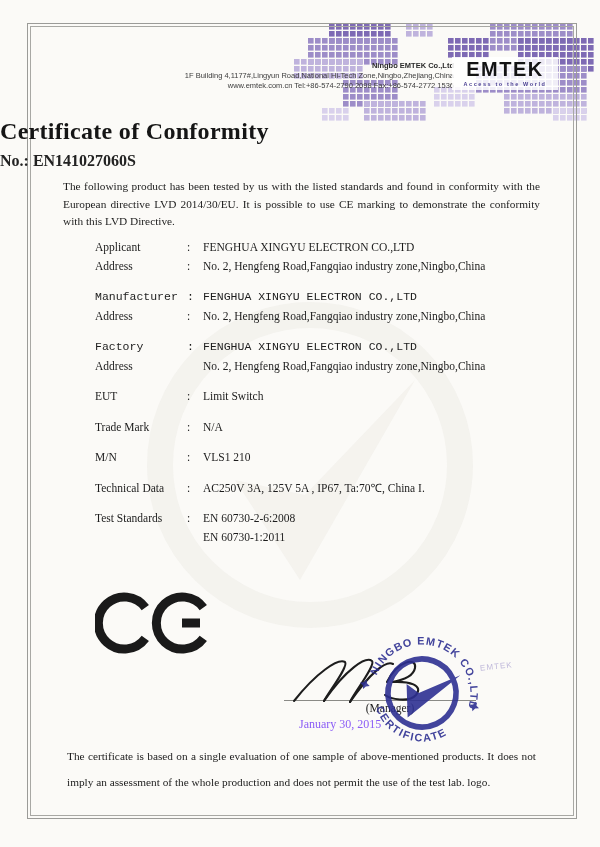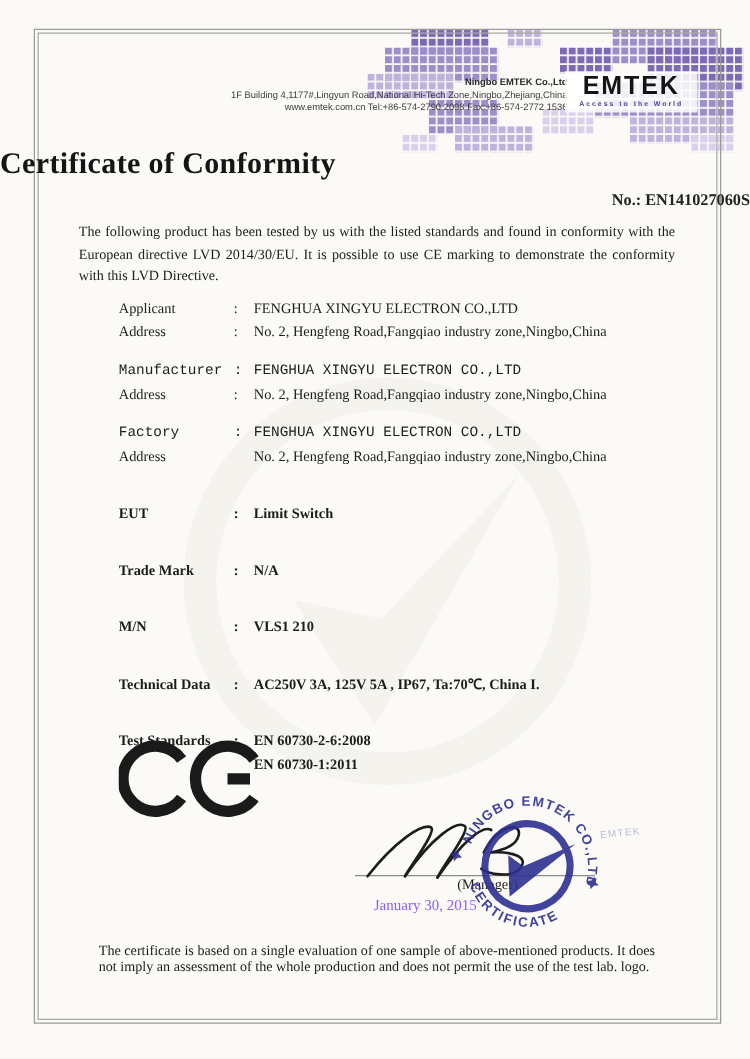--- a/index.html
+++ b/index.html
@@ -36,51 +36,51 @@
   }
   .logo-tagline{
     font-family:"Liberation Sans",sans-serif;font-size:5.5px;font-weight:bold;
     letter-spacing:1.6px;color:#4a3f92;margin-top:2px;
   }
   .title{
     position:absolute;top:118px;left:0;right:0;margin:0;text-align:left;
     font-size:24px;font-weight:700;color:#151515;letter-spacing:.3px;
   }
   .cert-no{
-    position:absolute;top:152px;left:0;right:0;text-align:right;
-    font-size:13px;font-weight:700;color:#222;
+    position:absolute;top:152px;left:0;right:0;text-align:left;
+    font-size:16px;font-weight:700;color:#222;
   }
   .intro{
     position:absolute;top:178px;left:63px;right:60px;margin:0;
     font-size:11.3px;line-height:17.5px;text-align:justify;color:#1c1c1c;
   }
   .rows{position:absolute;top:238px;left:95px;right:58px;}
   .row{display:grid;grid-template-columns:92px 16px auto;
     font-size:11.5px;line-height:18.5px;color:#1c1c1c;}
   .row .val span{display:block;}
   .g{margin-top:13px;font-family:Liberation Mono, monospace;}
-  .g2{margin-top:27px;font-weight:bold;}
+  .g2{margin-top:12px;}
   
   .ce{position:absolute;left:95px;top:591px;}
   
   .wm{position:absolute;left:140px;top:295px;opacity:.55;pointer-events:none;}
   
   .sig-line{position:absolute;left:284px;top:700px;width:192px;height:1px;background:#8a8a86;}
   .sig{position:absolute;left:288px;top:651px;}
   .sig-role{position:absolute;left:330px;top:702px;width:120px;text-align:center;
     font-size:11.5px;color:#1c1c1c;}
   .sig-date{position:absolute;left:299px;top:717px;font-size:12px;color:#8b5cf6;}
   .stamp{position:absolute;left:355px;top:626px;transform:rotate(20deg);}
   .ghost{
     position:absolute;left:480px;top:662px;font-family:"Liberation Sans",sans-serif;
     font-size:8px;color:#8d81c2;opacity:.55;transform:rotate(-6deg);letter-spacing:1px;
   }
   .footer{
-    position:absolute;top:739px;left:63px;right:60px;margin:16px;
-    font-size:11.3px;line-height:13px;text-align:justify;color:#1c1c1c;
+    position:absolute;top:739px;left:63px;right:60px;margin:4px;
+    font-size:11.3px;line-height:26px;text-align:justify;color:#1c1c1c;
   }
 </style>
 </head>
 <body>
 
 <div class="paper">
 
   <svg class="wm" width="340" height="340" viewBox="0 0 340 340">
     <circle cx="170" cy="170" r="150" fill="none" stroke="#dedbd3" stroke-width="26" opacity=".45"></circle>
     <polygon points="95,185 160,285 275,85 165,200" fill="#e3e0d8" opacity=".5"></polygon>

